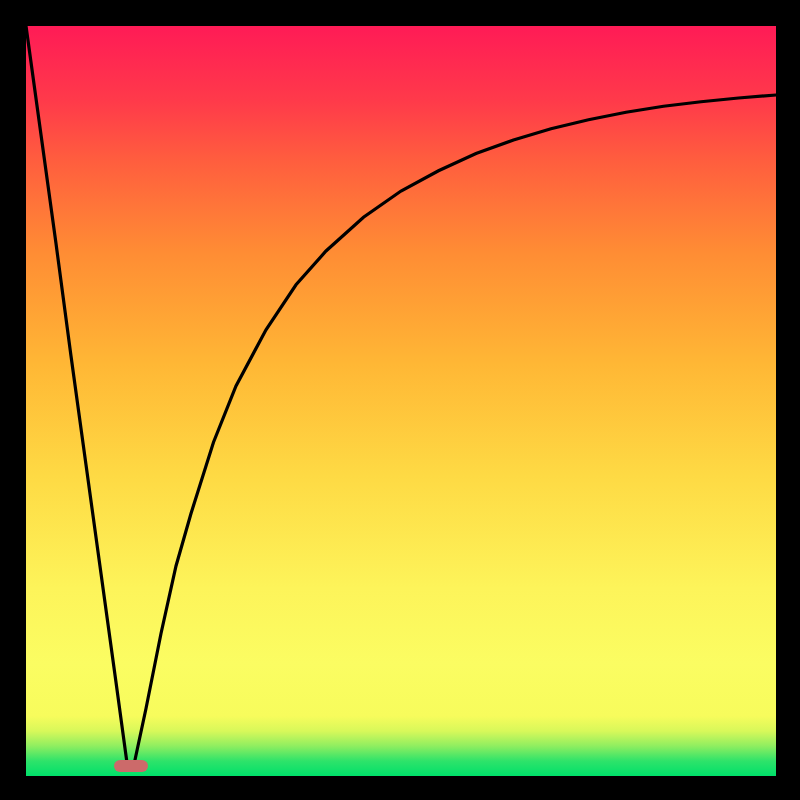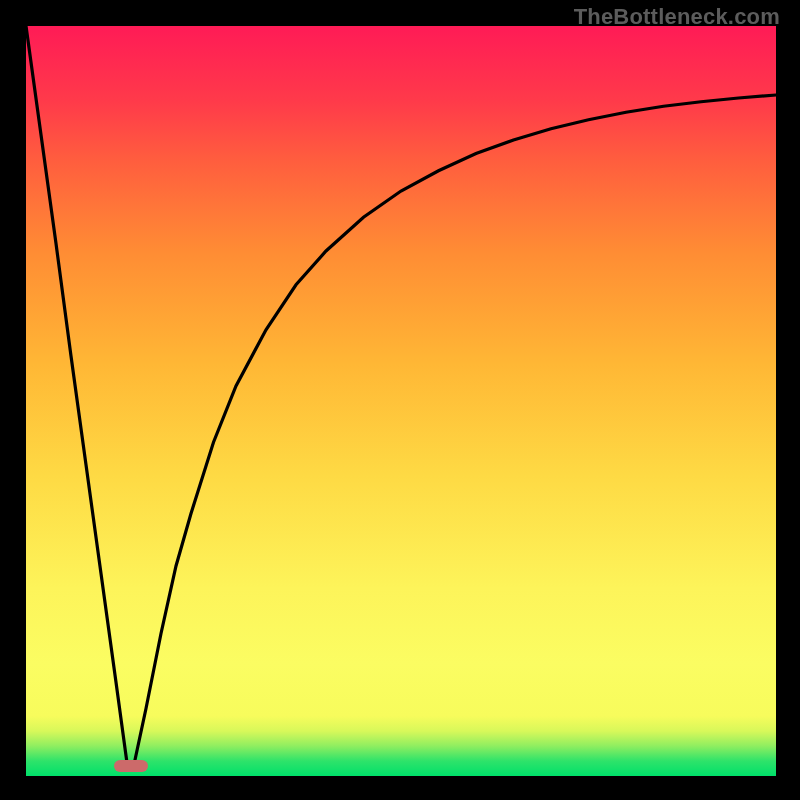--- a/index.html
+++ b/index.html
@@ -74,14 +74,13 @@
 <div class="frame">
   <div class="plot"></div>
 
   <svg class="curve" viewBox="0 0 750 750" preserveAspectRatio="none">
     <path fill="none" stroke="#000" stroke-width="3.2" stroke-linecap="round" d="M0.00 0.00 L15.00 108.75 L30.00 217.50 L45.00 330.00 L60.00 438.75 L75.00 547.50 L90.00 656.25 L101.25 738.75"></path>
     <path fill="none" stroke="#000" stroke-width="3.2" stroke-linecap="round" d="M108.75 735.00 L120.00 682.50 L135.00 607.50 L150.00 540.00 L165.00 487.50 L187.50 416.25 L210.00 360.00 L240.00 303.75 L270.00 258.75 L300.00 225.00 L337.50 191.25 L375.00 165.00 L412.50 144.75 L450.00 127.50 L487.50 114.00 L525.00 102.75 L562.50 93.75 L600.00 86.25 L637.50 80.25 L675.00 75.75 L712.50 72.00 L750.00 69.00"></path>
   </svg>
 
   <div class="marker" style="left: 114.125px; top: 760.25px; width: 33.75px; height: 12px; background: rgb(204, 106, 106);"></div>
 
-  <div class="watermark">TheBottleneck.com</div>
 </div>
 
 </body></html>

